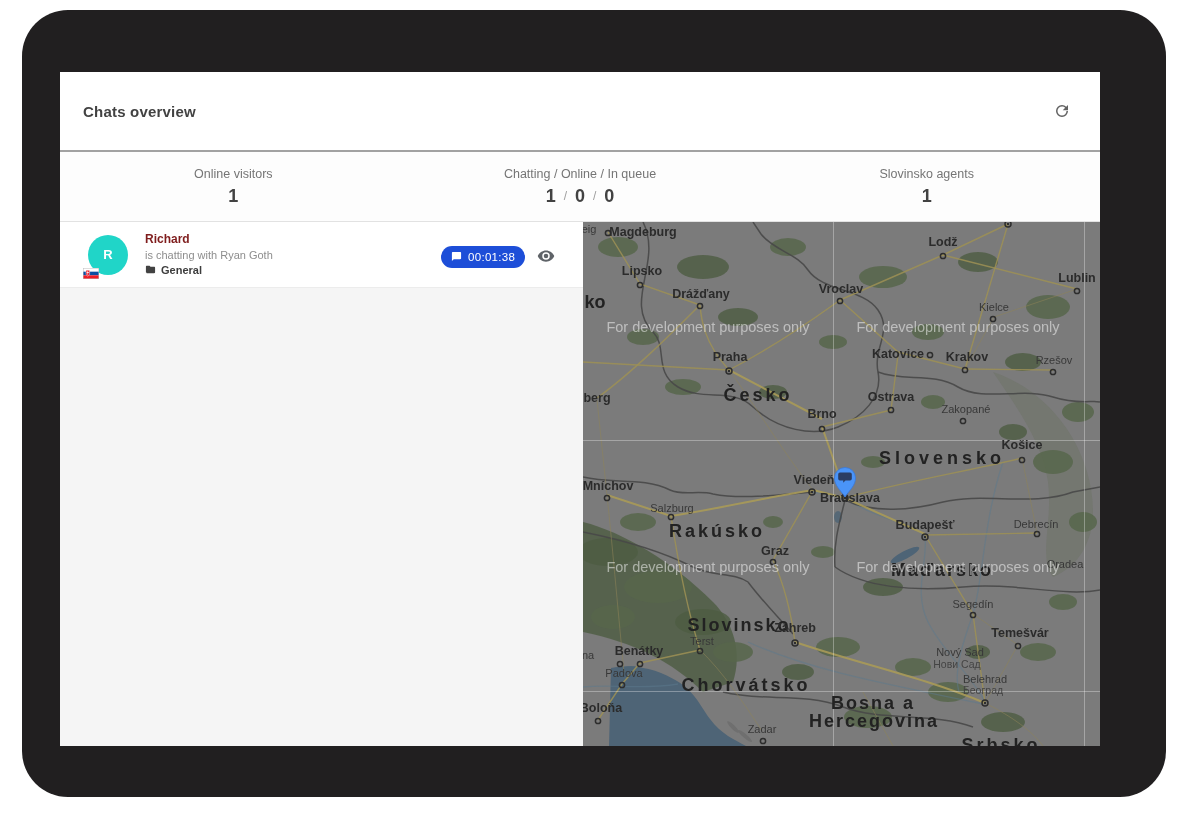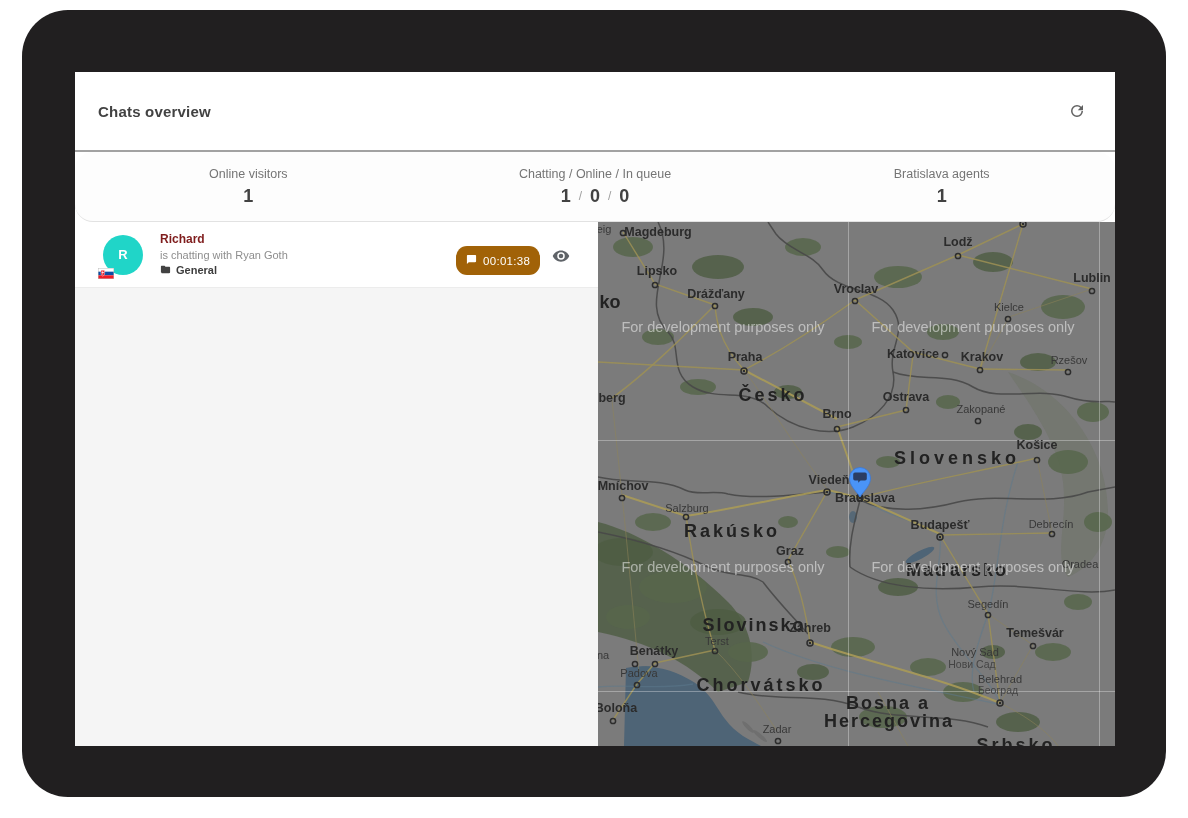--- a/index.html
+++ b/index.html
@@ -2,54 +2,54 @@
 <html><head>
 <meta charset="utf-8">
 <style>
   * { box-sizing: border-box; margin: 0; padding: 0; }
   html,body { width:1188px; height:818px; background:#ffffff; font-family:"Liberation Sans", sans-serif; overflow:hidden; }
   .stage { position:relative; width:1188px; height:818px; }
 
   .device-frame { position:absolute; left:22px; top:10px; width:1144px; height:787px;
     background:#211f20; border-radius:46px; }
 
-  .window { position:absolute; left:75px; top:72px; width:1040px; height:674px;
+  .window { position:absolute; left:60px; top:72px; width:1040px; height:674px;
     background:#ffffff; display:flex; flex-direction:column; overflow:hidden; }
 
   
   .header { height:80px; flex:0 0 80px; background:#ffffff; border-bottom:2px solid #a2a2a2;
     display:flex; align-items:center; justify-content:space-between; padding:0 25px 0 23px; }
   .title { font-size:15px; font-weight:700; color:#424242; letter-spacing:.2px; }
   .icon-btn { width:26px; height:26px; display:flex; align-items:center; justify-content:center;
     background:none; border:none; cursor:pointer; }
   .icon-btn svg { display:block; }
 
   
-  .stats { height:70px; flex:0 0 70px; background:#fdfdfd; border-bottom:1px solid #e2e2e2; display:flex;border-radius:18px; }
+  .stats { height:70px; flex:0 0 70px; background:#fdfdfd; border-bottom:1px solid #e2e2e2; display:flex; }
   .stat { flex:1; display:flex; flex-direction:column; align-items:center; justify-content:center; gap:5px; }
   .stat-label { font-size:12.5px; color:#757575; }
   .stat-value { font-size:18px; font-weight:700; color:#424242; }
   .stat-multi { display:flex; align-items:center; }
   .stat-multi .num { font-size:18px; font-weight:700; color:#424242; }
   .stat-multi .slash { font-size:12px; color:#9e9e9e; margin:0 8px; }
 
   
   .content { flex:1; display:flex; min-height:0; }
   .chat-list { width:523px; flex:0 0 523px; background:#f5f5f5; }
   .chat-row { height:66px; background:#ffffff; border-bottom:1px solid #ececec;
     position:relative; display:flex; align-items:center; padding-left:28px; cursor:pointer; }
   .avatar { position:relative; width:40px; height:40px; border-radius:50%; background:#20d5c8;
     color:#fff; font-weight:700; font-size:13px; display:flex; align-items:center; justify-content:center; flex:0 0 40px; }
   .flag { position:absolute; left:-5px; bottom:-3px; width:16px; height:11px; }
   .chat-info { margin-left:17px; display:flex; flex-direction:column; gap:3px; }
   .chat-name { font-size:12px; font-weight:700; color:#7f1d1d; }
   .chat-status { font-size:11px; color:#8d8d8d; }
   .chat-dept { display:flex; gap:5px; font-size:11px; font-weight:700; color:#3d3d3d; }
-  .chat-badge { position:absolute; left:381px; top:24px; height:29px; min-width:84px;
-    background:#a16207; border-radius:11px; color:#ffffff; display:flex; align-items:center;
+  .chat-badge { position:absolute; left:381px; top:24px; height:22px; min-width:84px;
+    background:#1d4ed8; border-radius:11px; color:#ffffff; display:flex; align-items:center;
     gap:6px; padding:0 10px; font-size:11.5px; letter-spacing:.3px; border:none; cursor:pointer; }
   .eye-btn { position:absolute; left:475px; top:24px; background:none; border:none; cursor:pointer;
     width:22px; height:22px; display:flex; align-items:center; justify-content:center; }
 
   
   .map { flex:1; position:relative; background:#15803d; overflow:hidden; }
   .map svg.map-svg { position:absolute; inset:0; display:block; }
   .ml { text-anchor:middle; font-family:"Liberation Sans", sans-serif; }
   .ml-country { font-weight:700; fill:#222222; font-size:18px; }
   .ml-city { font-weight:700; fill:#2b2b2b; font-size:12.5px; }
@@ -96,21 +96,21 @@
         <div class="stat-label">Chatting / Online / In queue</div>
         <div class="stat-multi">
           <span class="num">1</span>
           <span class="slash">/</span>
           <span class="num">0</span>
           <span class="slash">/</span>
           <span class="num">0</span>
         </div>
       </div>
       <div class="stat">
-        <div class="stat-label">Bratislava agents</div>
+        <div class="stat-label">Slovinsko agents</div>
         <div class="stat-value">1</div>
       </div>
     </div>
 
     <div class="content">
 
       <div class="chat-list">
         <div class="chat-row">
           <div class="avatar">
             <span>R</span>

